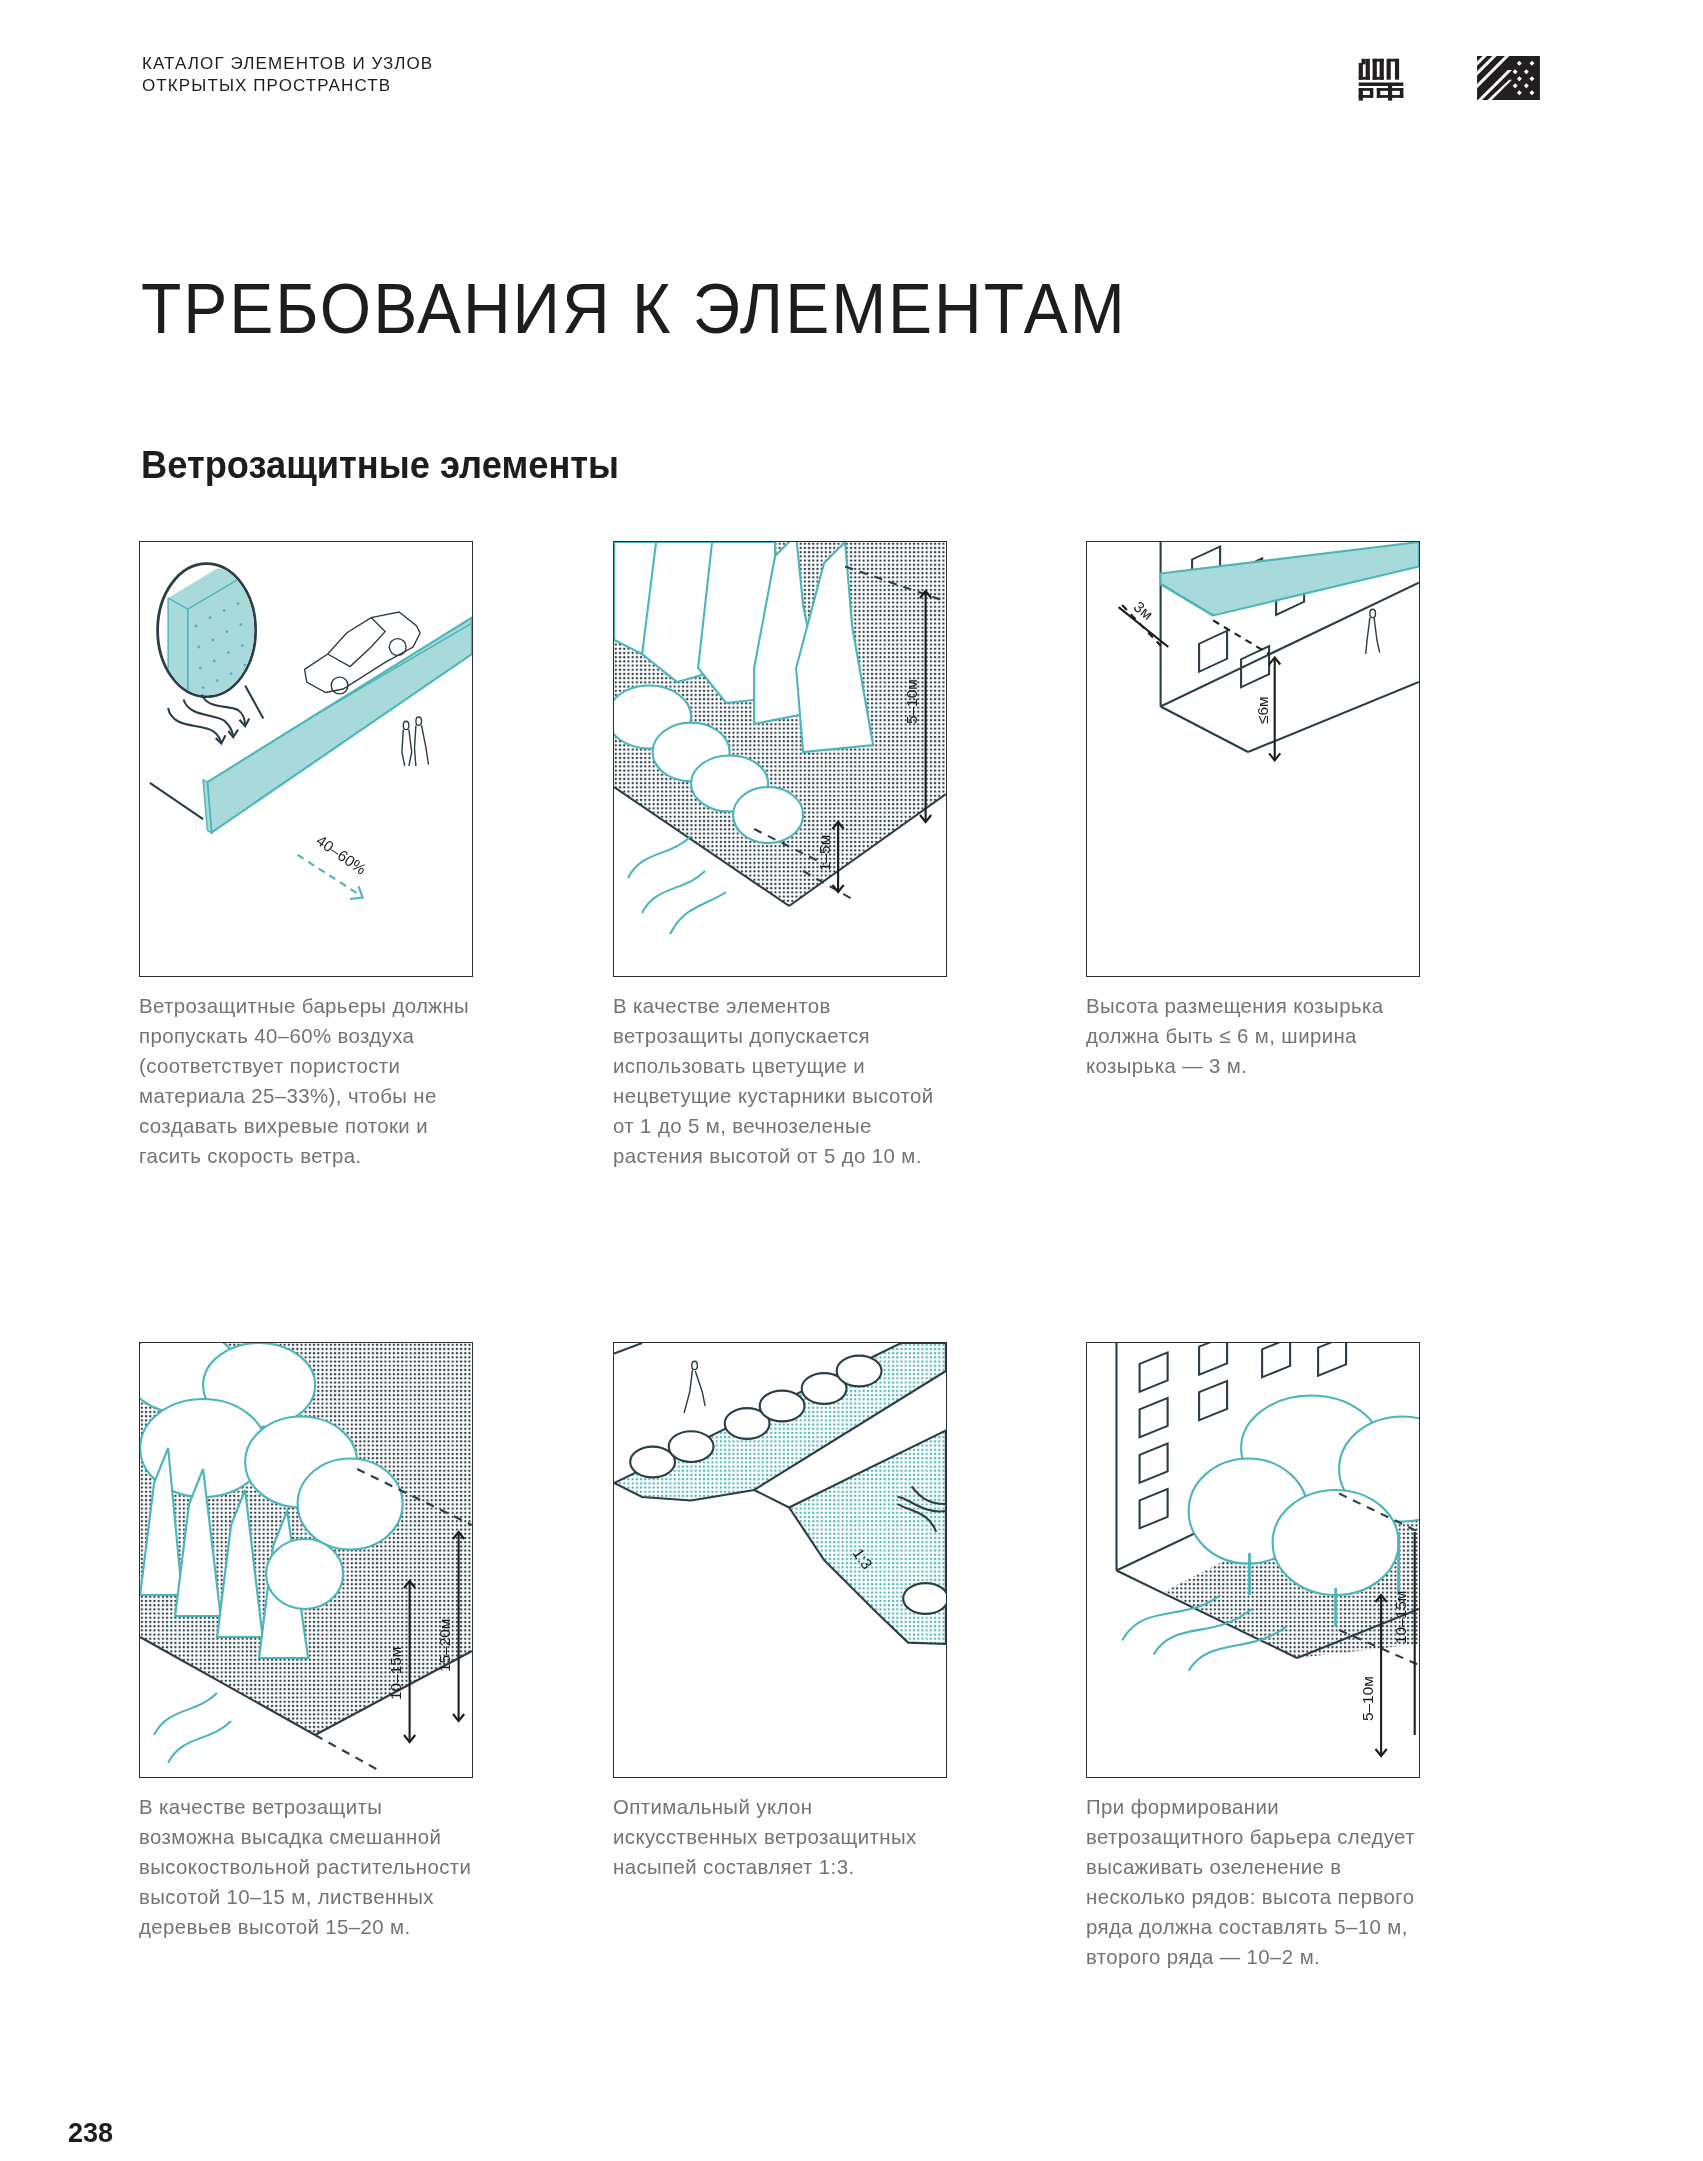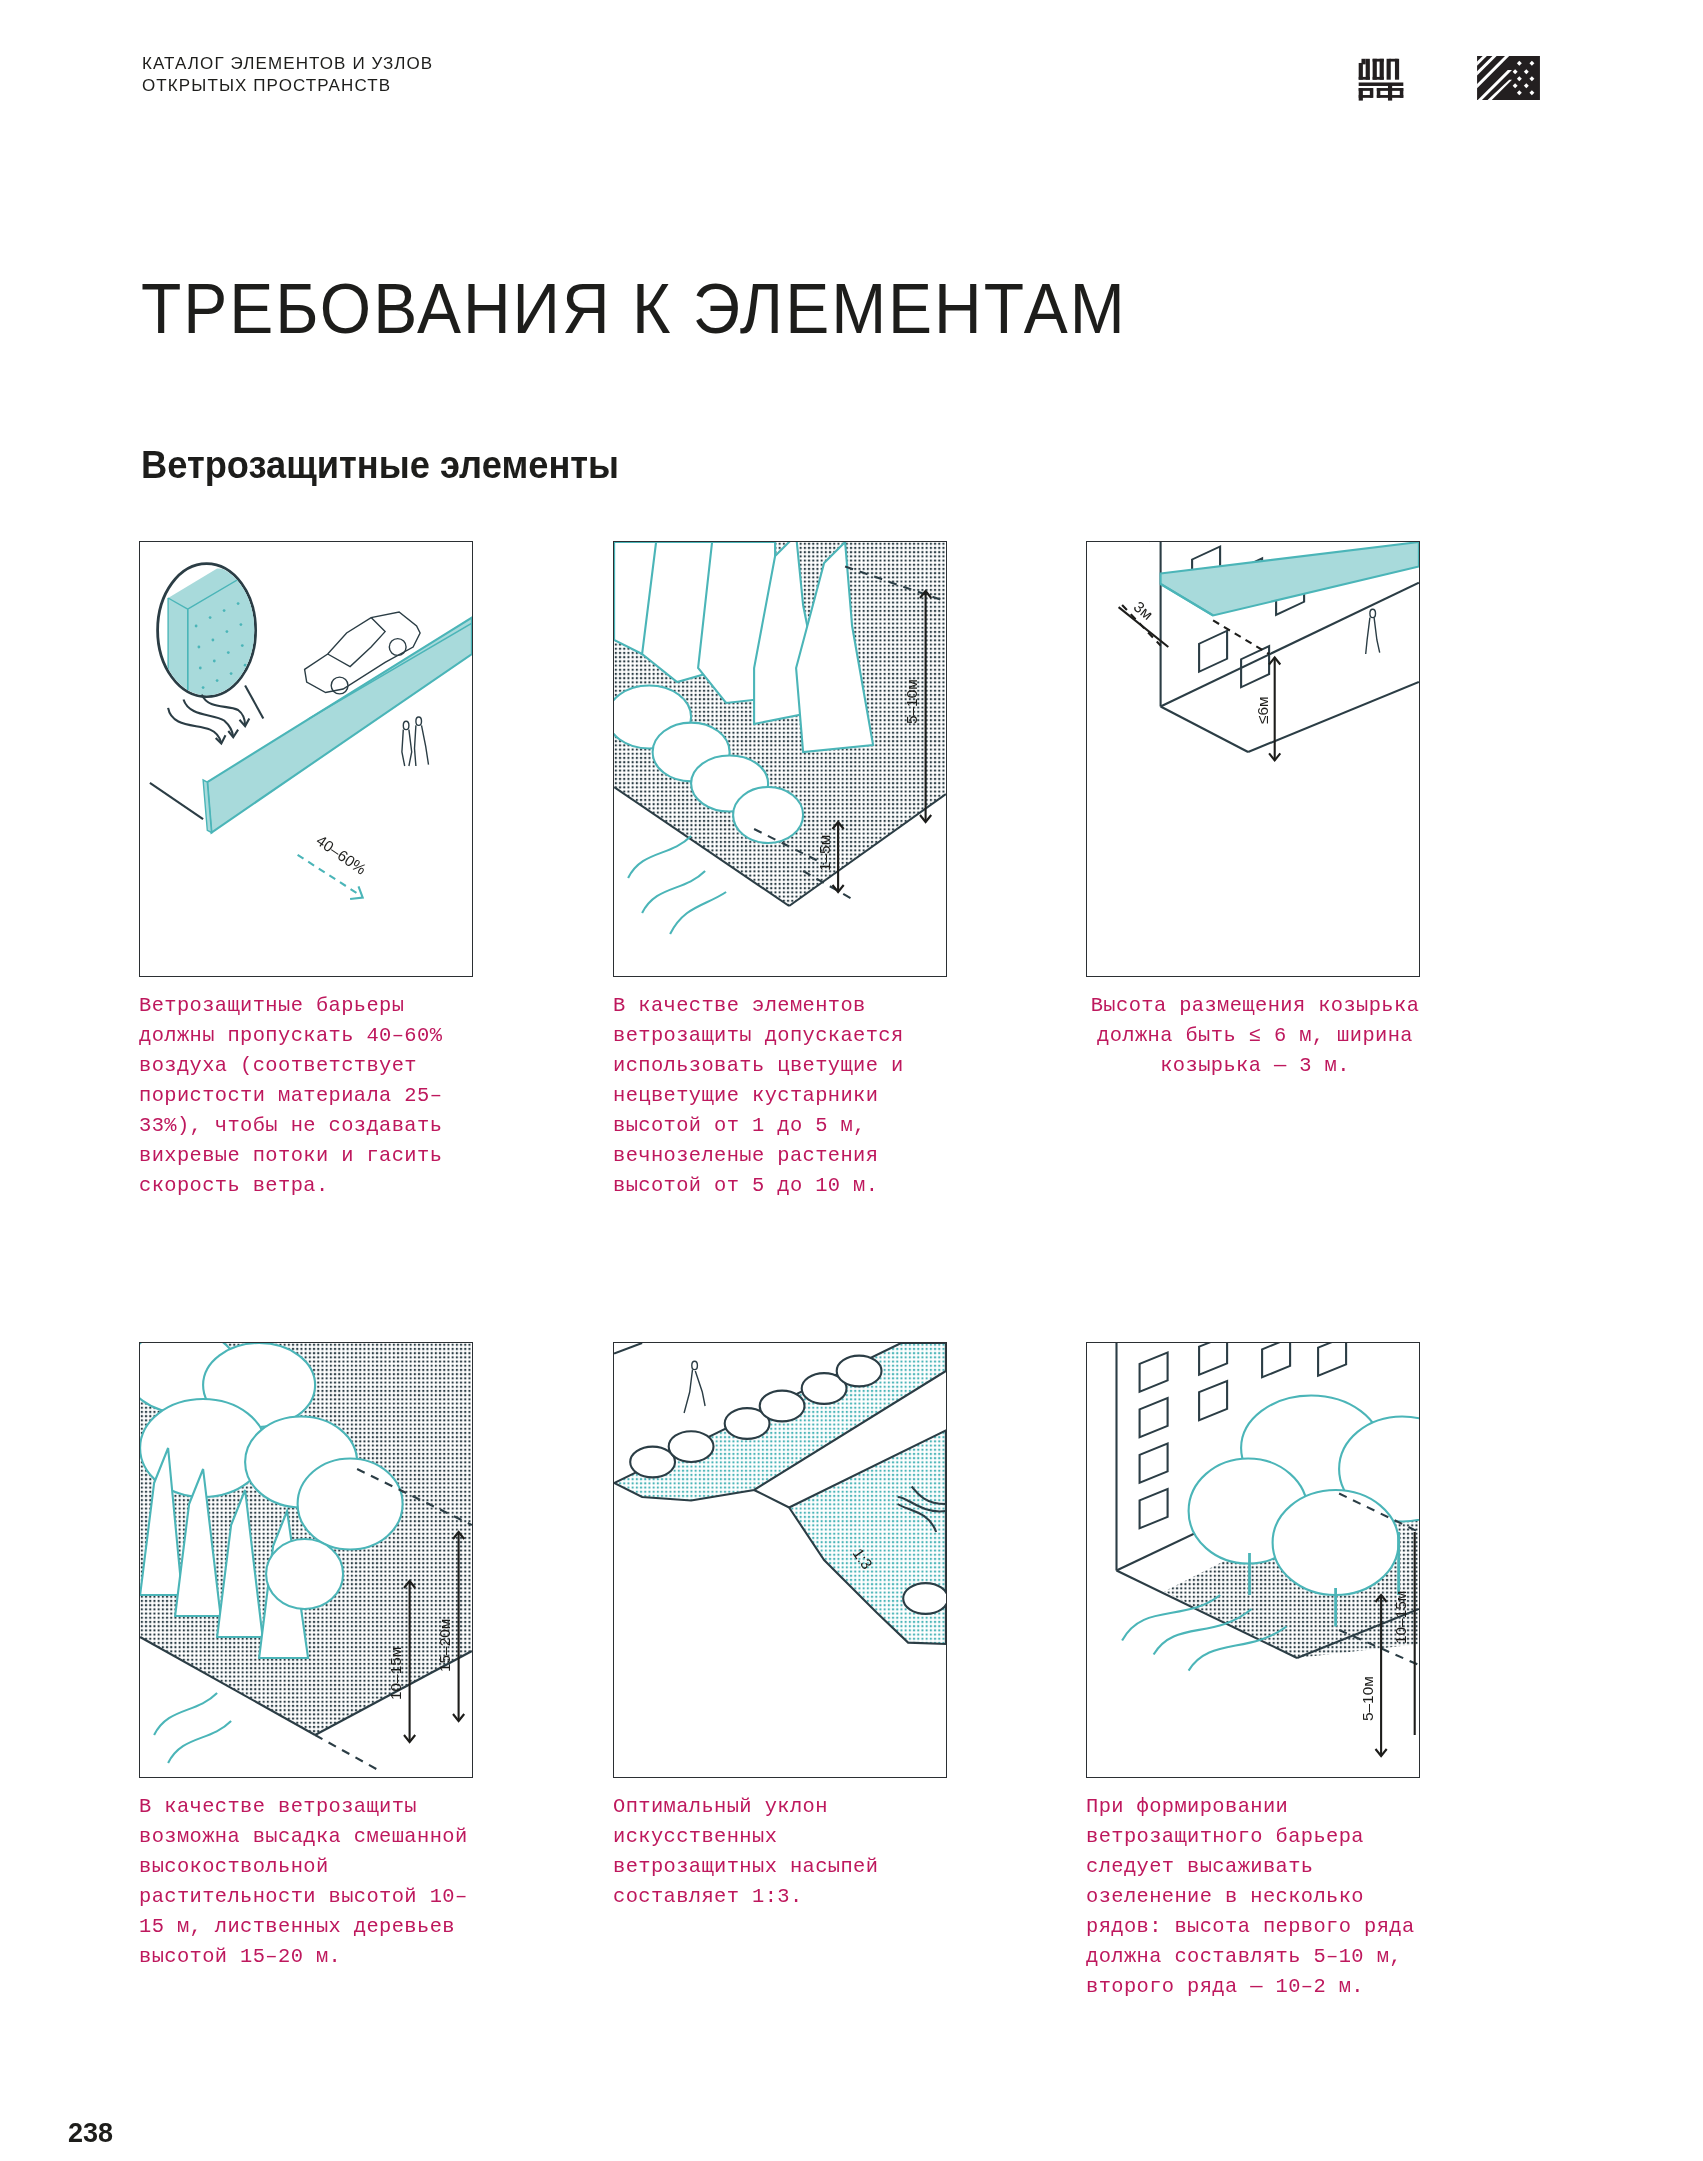--- a/index.html
+++ b/index.html
@@ -6,21 +6,21 @@
   body{width:1704px;height:2161px;position:relative;overflow:hidden;font-family:"DejaVu Sans Condensed","Liberation Sans",sans-serif;color:#1d1d1b;}
   .abs{position:absolute;}
   .hdr{left:142px;top:53px;font-size:17px;line-height:22px;letter-spacing:1.1px;font-family:"Liberation Sans",sans-serif;}
   .hdr div{white-space:nowrap;}
   .logo1{left:1357px;top:56px;width:48px;height:46px;}
   .logo2{left:1477px;top:56px;width:63px;height:44px;}
   .title{left:141px;top:270px;font-family:"Liberation Sans",sans-serif;font-size:71px;line-height:77px;letter-spacing:2.1px;font-weight:400;transform:scaleX(0.93);transform-origin:left top;white-space:nowrap;}
   .subtitle{left:141px;top:442px;font-family:"Liberation Sans",sans-serif;font-size:39px;line-height:45px;font-weight:700;transform:scaleX(0.93);transform-origin:left top;white-space:nowrap;}
   .panel{position:absolute;width:334px;height:436px;border:1.4px solid #2b2f33;box-sizing:border-box;overflow:hidden;background:#fff;}
   .panel svg{position:absolute;left:0;top:0;width:100%;height:100%;}
-  .cap{position:absolute;width:338px;font-family:Liberation Mono, monospace;font-size:20.4px;line-height:30px;letter-spacing:0.4px;color:#be185d;}
+  .cap{position:absolute;width:338px;font-family:Liberation Sans, sans-serif;font-size:20.4px;line-height:30px;letter-spacing:0.4px;color:#737373;}
   .pnum{left:68px;top:2074px;font-family:"Liberation Sans",sans-serif;font-size:27px;font-weight:700;margin-top:44px;}
   .dimtxt{font-family:"Liberation Sans",sans-serif;font-size:22px;fill:#1d1d1b;}
 </style>
 </head>
 <body>
 
 <div class="abs hdr">
   <div>КАТАЛОГ ЭЛЕМЕНТОВ И УЗЛОВ</div>
   <div>ОТКРЫТЫХ ПРОСТРАНСТВ</div>
 </div>
@@ -230,21 +230,21 @@
       <path d="M260,175 L268,165 L276,175 M260,302 L268,312 L276,302"></path>
     </g>
     <text class="dimtxt" transform="translate(65 95) rotate(40)">3м</text>
     <text class="dimtxt" transform="translate(258 260) rotate(-90)">≤6м</text>
     <g fill="none" stroke="#2b3d45" stroke-width="2">
       <ellipse cx="408" cy="102" rx="4" ry="6"></ellipse>
       <path d="M404,108 L400,140 L398,160 M410,108 L414,140 L418,158"></path>
     </g>
   </svg>
 </div>
-<div class="cap" style="left:1086px;top:991px;text-align:center;">Высота размещения козырька должна быть ≤ 6 м, ширина козырька — 3 м.</div>
+<div class="cap" style="left:1086px;top:991px;">Высота размещения козырька должна быть ≤ 6 м, ширина козырька — 3 м.</div>
 
 <div class="panel" style="left:139px;top:1342px;">
   <svg viewBox="0 0 474 620">
     <polygon points="190,0 474,0 474,440 250,560 0,420 0,0" fill="url(#dots)"></polygon>
     <polygon points="0,420 250,560 474,440 474,620 0,620" fill="#fff"></polygon>
     <line x1="0" y1="420" x2="250" y2="560" stroke="#2b3d45" stroke-width="3"></line>
     <line x1="250" y1="560" x2="474" y2="440" stroke="#2b3d45" stroke-width="3"></line>
     <g fill="#fff" stroke="#4bb5b8" stroke-width="3">
       <ellipse cx="60" cy="40" rx="80" ry="60"></ellipse>
       <ellipse cx="170" cy="60" rx="80" ry="60"></ellipse>

